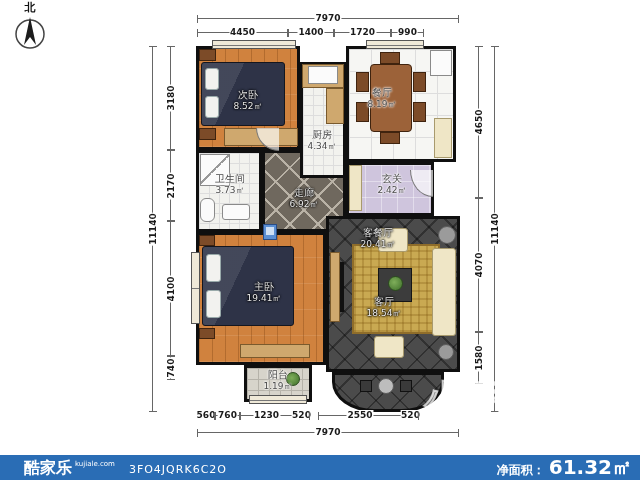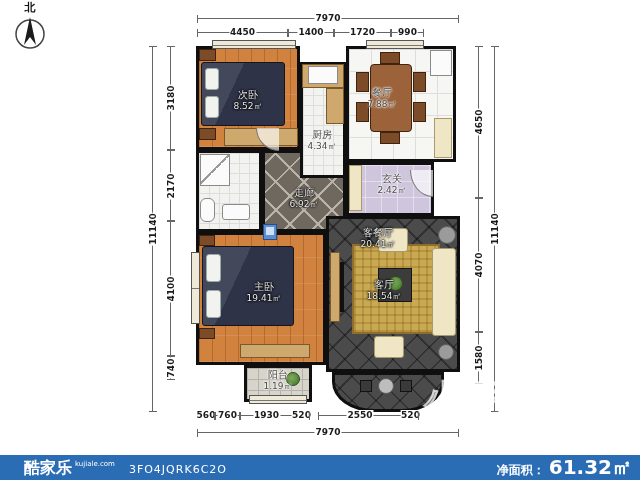--- a/index.html
+++ b/index.html
@@ -170,32 +170,35 @@
   <div class="furn" style="left:360px;top:380px;width:12px;height:12px;background:#3a3a3a;border:1px solid #111;"></div>
   <div class="furn" style="left:400px;top:380px;width:12px;height:12px;background:#3a3a3a;border:1px solid #111;"></div>
 
   <div class="rlabel light" style="left:222px;top:88px;width:52px;">
     <span>次卧</span><span class="area">8.52㎡</span>
   </div>
   <div class="rlabel" style="left:298px;top:128px;width:48px;">
     <span>厨房</span><span class="area">4.34㎡</span>
   </div>
   <div class="rlabel" style="left:358px;top:86px;width:48px;">
-    <span>餐厅</span><span class="area">7.88㎡</span>
+    <span>餐厅</span><span class="area">8.19㎡</span>
   </div>
   <div class="rlabel" style="left:368px;top:172px;width:48px;">
     <span>玄关</span><span class="area">2.42㎡</span>
   </div>
+  <div class="rlabel" style="left:202px;top:172px;width:56px;">
+    <span>卫生间</span><span class="area">3.73㎡</span>
+  </div>
   <div class="rlabel light" style="left:280px;top:186px;width:48px;">
     <span>走廊</span><span class="area">6.92㎡</span>
   </div>
   <div class="rlabel light" style="left:350px;top:226px;width:56px;">
     <span>客餐厅</span><span class="area">20.41㎡</span>
   </div>
-  <div class="rlabel light" style="left:360px;top:278px;width:48px;">
+  <div class="rlabel light" style="left:360px;top:295px;width:48px;">
     <span>客厅</span><span class="area">18.54㎡</span>
   </div>
   <div class="rlabel light" style="left:238px;top:280px;width:52px;">
     <span>主卧</span><span class="area">19.41㎡</span>
   </div>
   <div class="rlabel" style="left:254px;top:368px;width:48px;">
     <span>阳台</span><span class="area">1.19㎡</span>
   </div>
 
   <div class="dim-h" style="left:197px;top:18px;width:262px;">
@@ -243,21 +246,21 @@
       <span class="lab">11140</span>
     </div>
 
   <div class="dim-h" style="left:197px;top:415px;width:18px;">
       <span class="lab">560</span>
     </div>
   <div class="dim-h" style="left:215px;top:415px;width:25px;">
       <span class="lab">760</span>
     </div>
   <div class="dim-h" style="left:240px;top:415px;width:53px;">
-      <span class="lab">1930</span>
+      <span class="lab">1230</span>
     </div>
   <div class="dim-h" style="left:293px;top:415px;width:17px;">
       <span class="lab">520</span>
     </div>
   <div class="dim-h" style="left:318px;top:415px;width:84px;">
       <span class="lab">2550</span>
     </div>
   <div class="dim-h" style="left:402px;top:415px;width:17px;">
       <span class="lab">520</span>
     </div>

